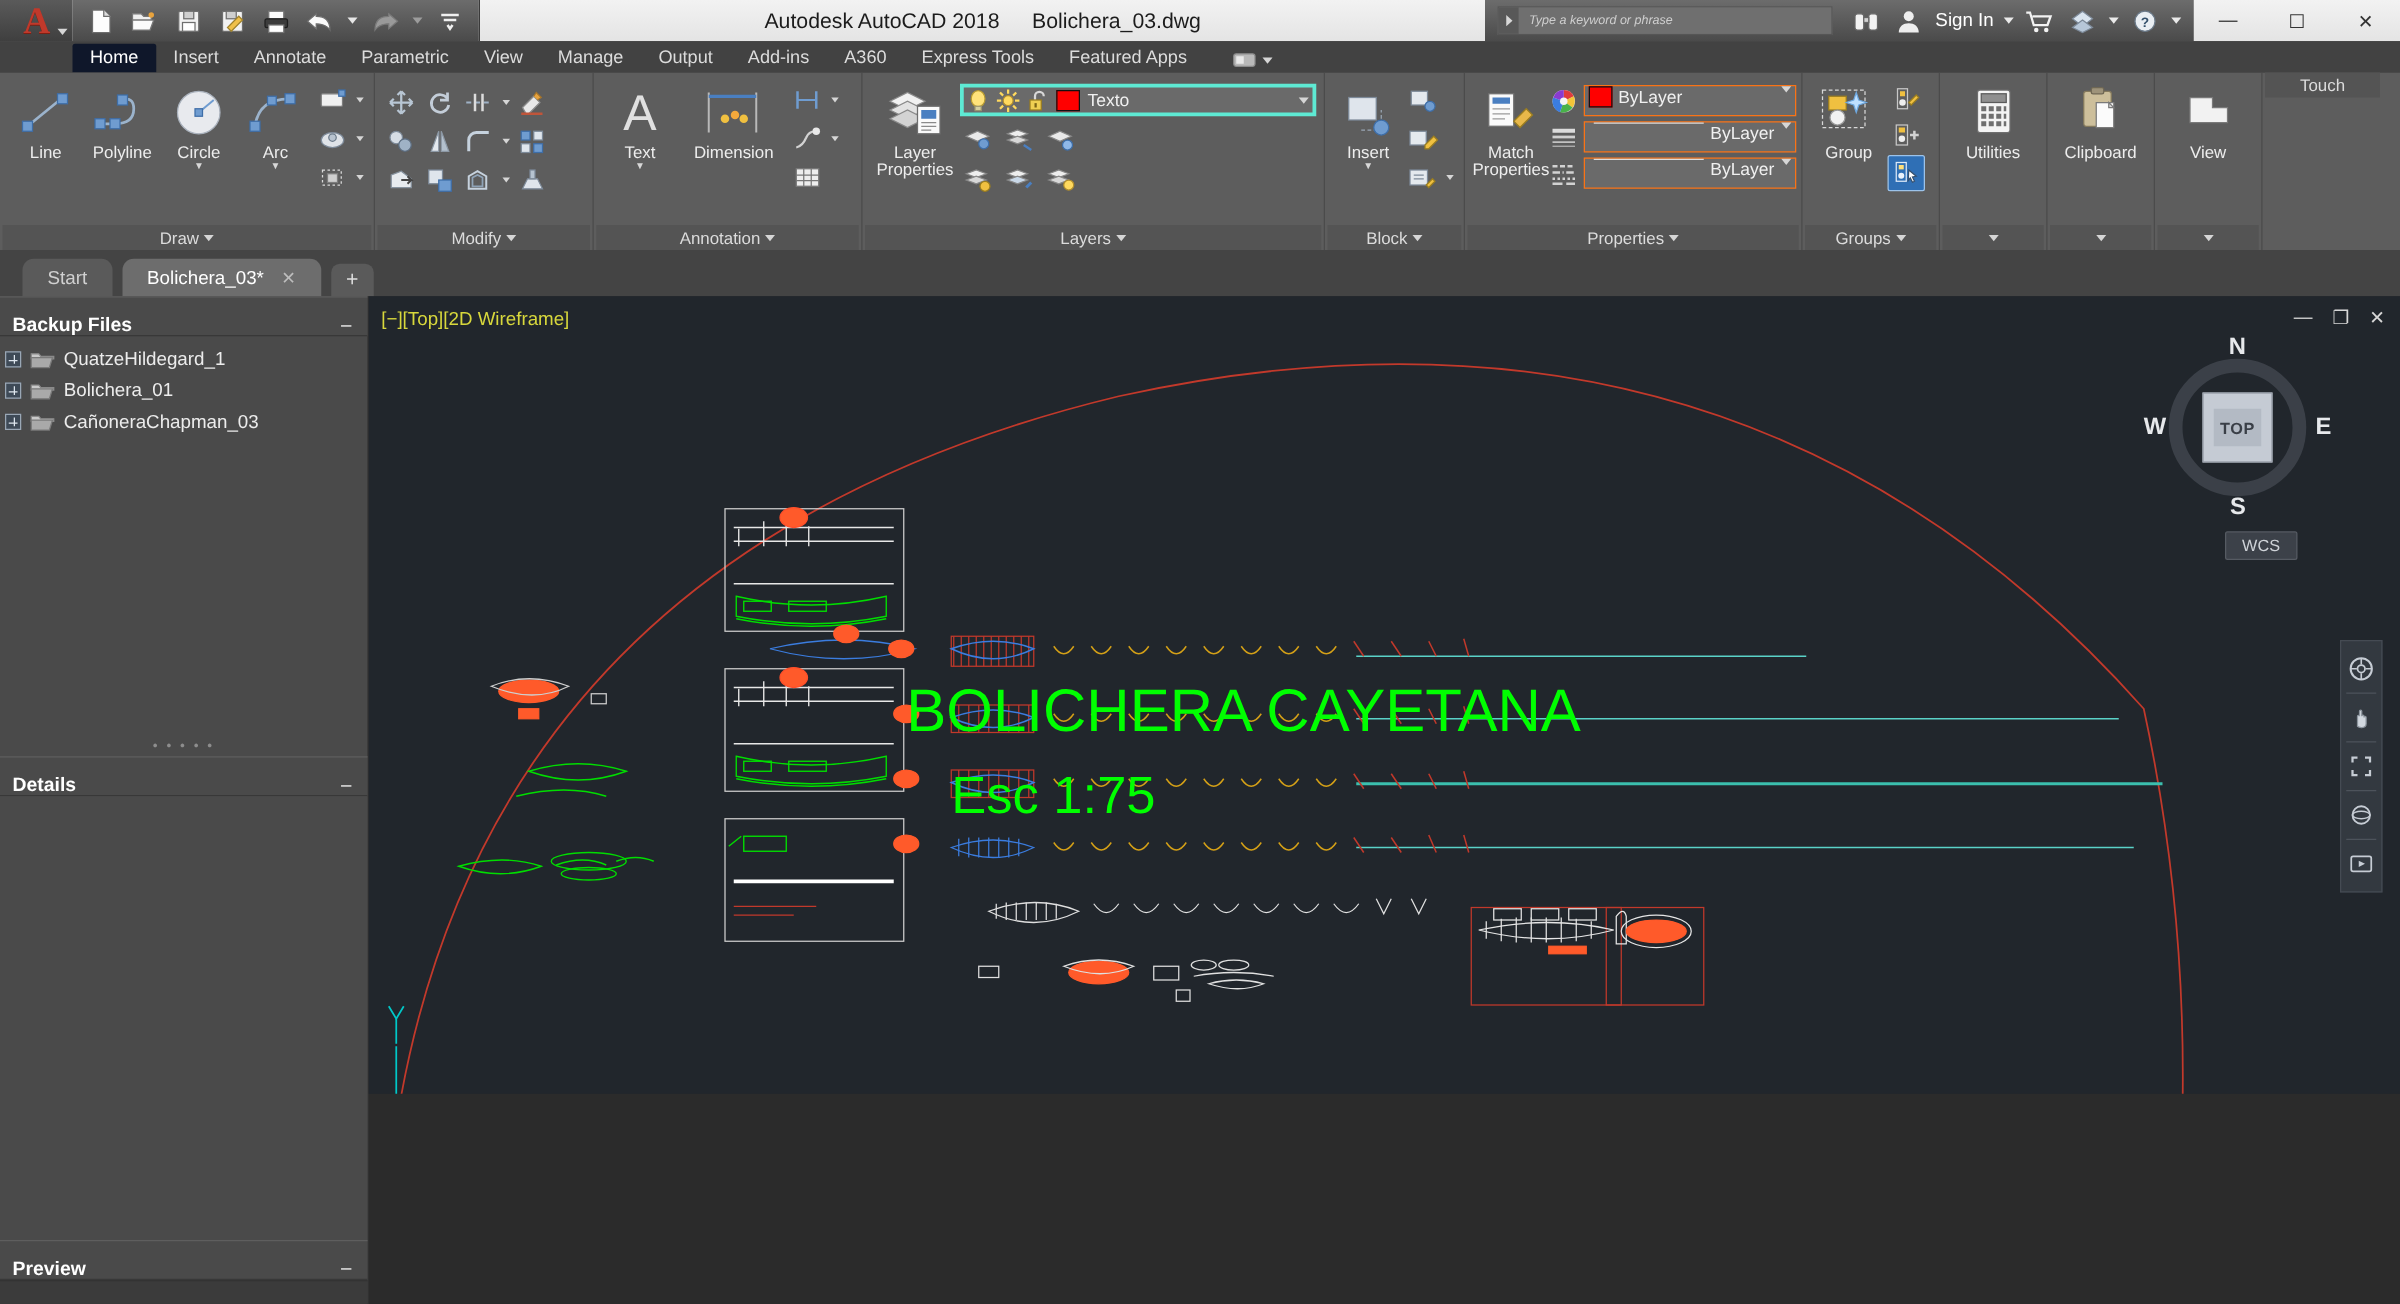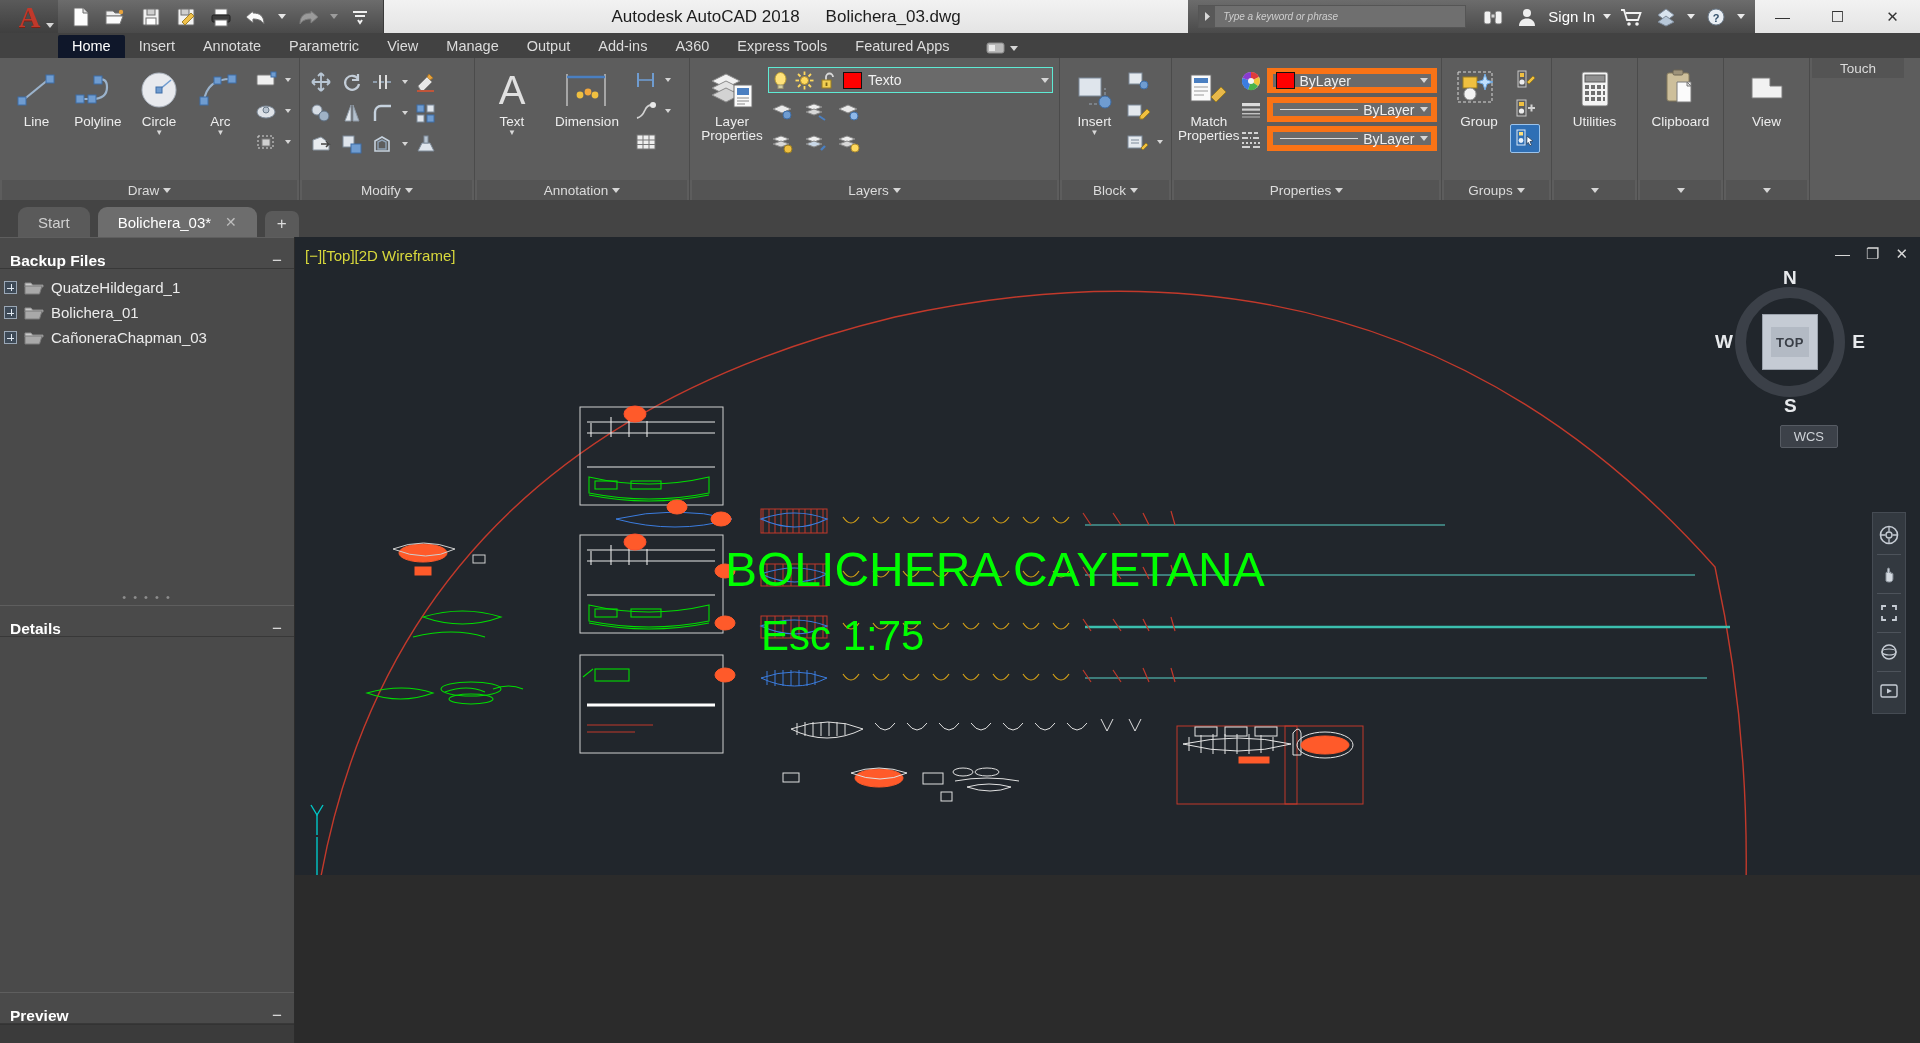--- a/index.html
+++ b/index.html
@@ -105,32 +105,32 @@
   }
   .sm.sel { background: #2f6fb5; border: 1px solid #9cc3ea; }
   .ddc { width: 11px; display: flex; align-items: center; justify-content: center; }
   .caret { width: 0; height: 0; border-left: 4px solid transparent; border-right: 4px solid transparent; border-top: 5px solid #d6d6d6; }
   .caret.sm2 { border-left-width: 3.5px; border-right-width: 3.5px; border-top-width: 4.5px; }
 
   
   .lay-col { display: flex; flex-direction: column; gap: 3px; padding-top: 5px; }
   .lay-combo {
     display: flex; align-items: center; height: 26px; width: 285px;
-    background: #6a6a6a; border: 1px solid #5eead4; padding: 0 3px; gap: 6px;
+    background: #6a6a6a; border: 3px solid #5eead4; padding: 0 3px; gap: 6px;
   }
   .lay-combo .nm { flex: 1; font-size: 14px; color: #f0f0f0; }
   .swatch { width: 19px; height: 17px; background: #ff0000; border: 1px solid #111; }
   .lay-icons-row { display: flex; gap: 3px; }
 
   
   .prop-col { display: flex; flex-direction: column; gap: 4px; padding-top: 6px; }
   .prop-row { display: flex; align-items: center; gap: 5px; }
   .prop-combo {
-    display: flex; align-items: center; height: 25px; width: 170px;
-    background: #6a6a6a; border: 6px solid #f97316; padding: 0 3px; gap: 5px;
+    display: flex; align-items: flex-start; height: 25px; width: 170px;
+    background: #6a6a6a; border: 1px solid #f97316; padding: 0 3px; gap: 5px;
     justify-content: flex-end;
   }
   .prop-combo .nm { font-size: 14px; color: #f0f0f0; }
   .ltline { flex: 1; height: 1px; background: #dcdcdc; margin-left: 4px; }
 
   
   .filetabs {
     position: absolute; left: 0; top: 200px; width: 1920px; height: 37px;
     background: #444; display: flex; align-items: flex-end;
   }

